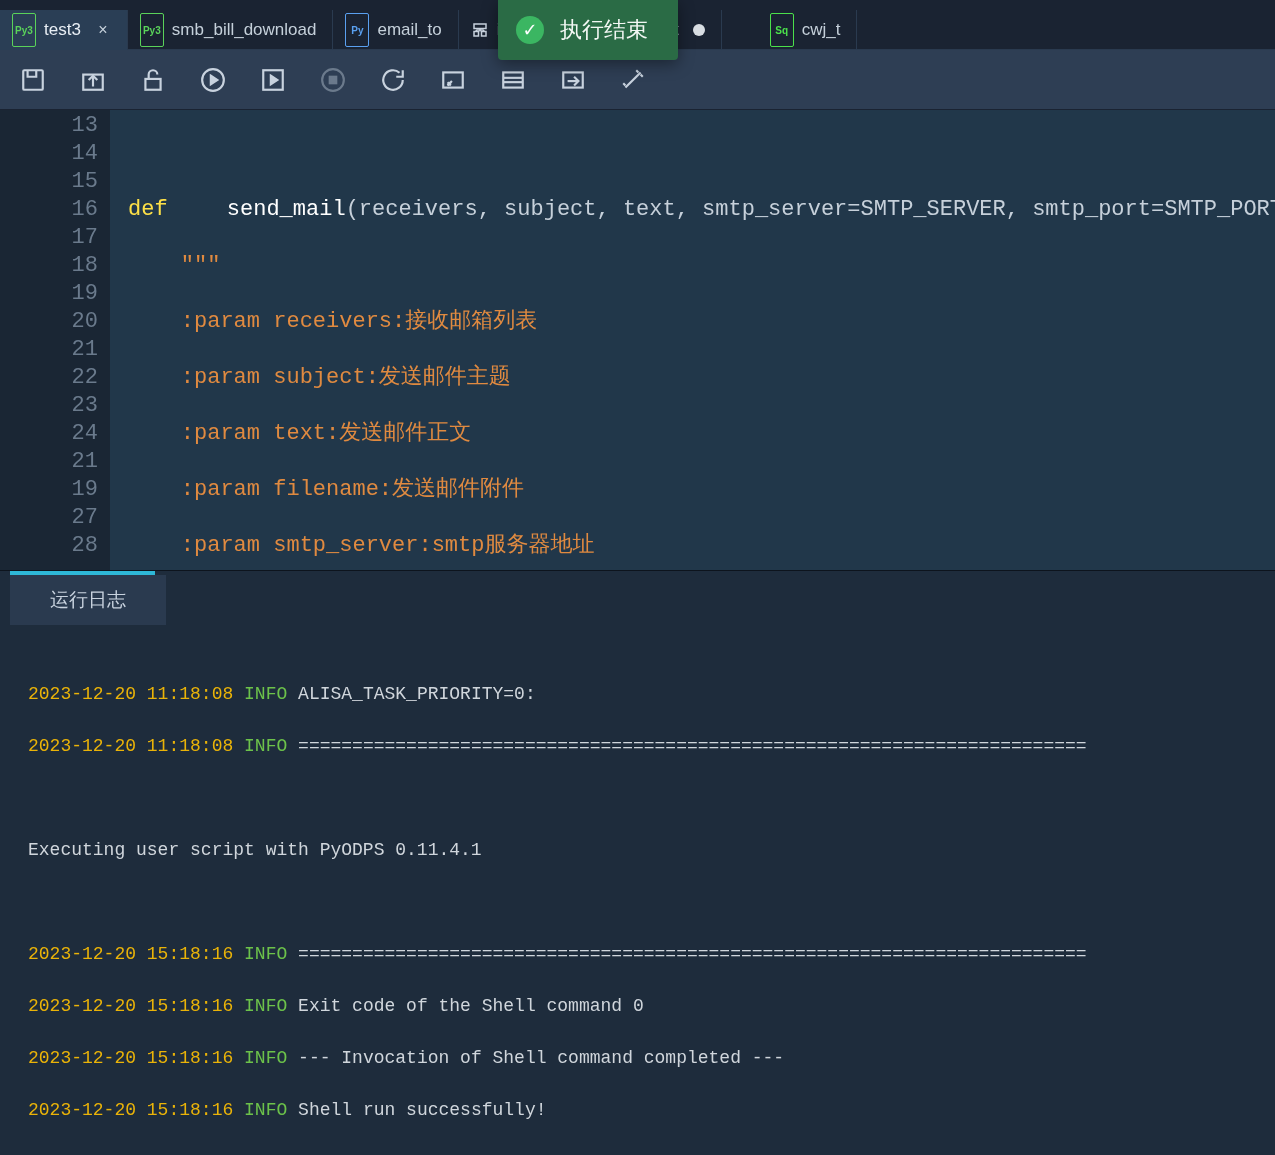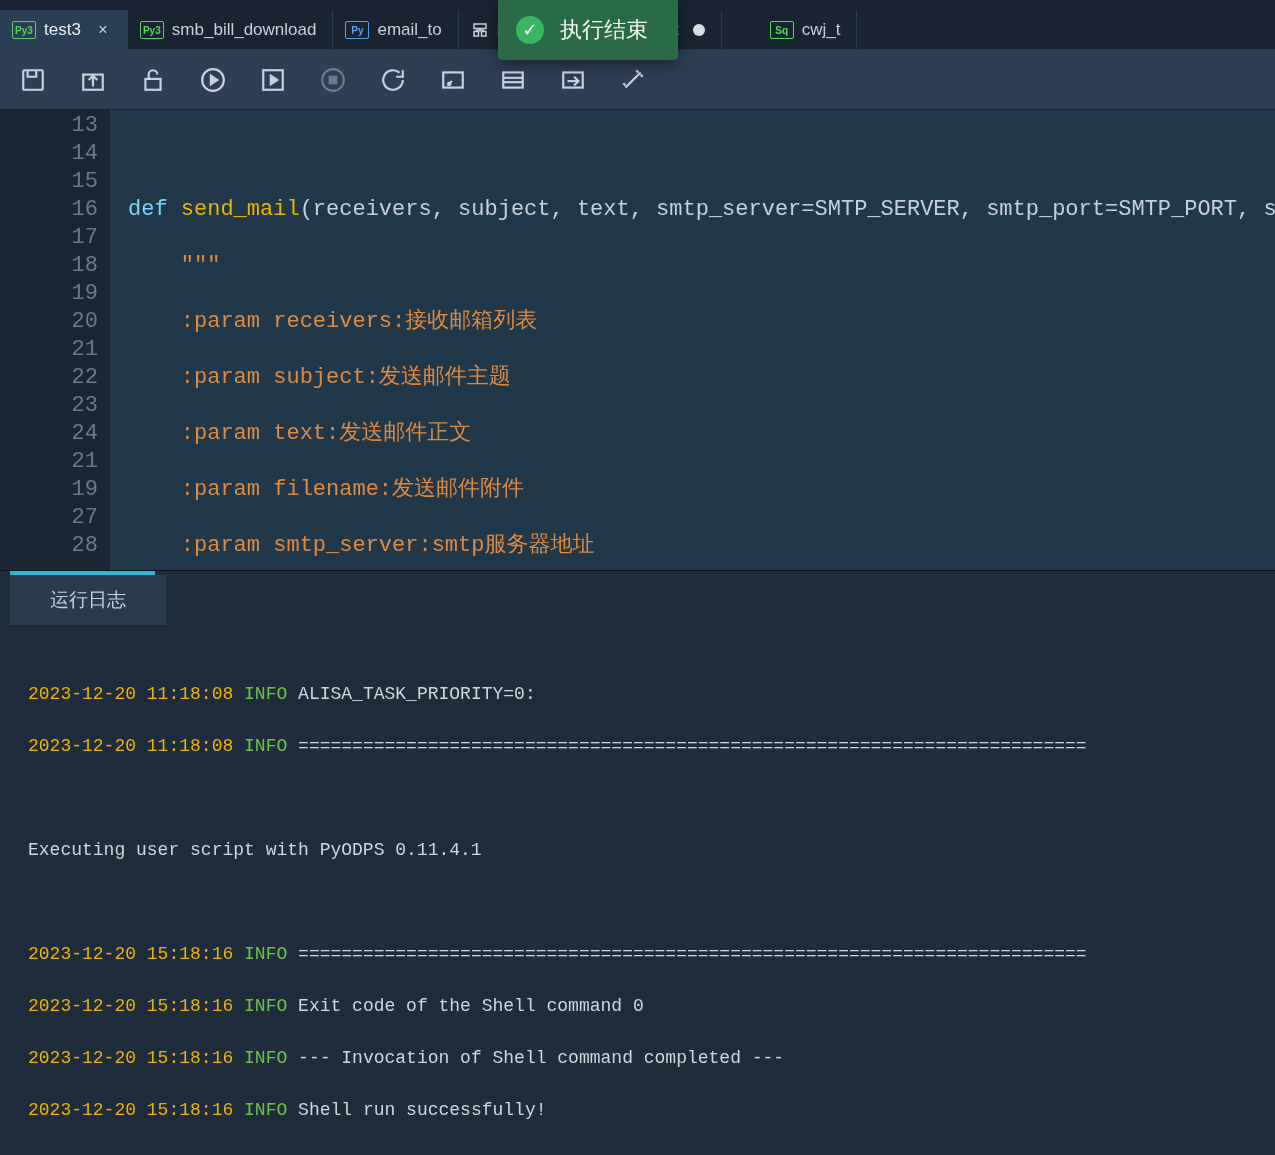--- a/index.html
+++ b/index.html
@@ -36,21 +36,21 @@
 }
 .tab.active {
   background: #2a3e55;
   color: #e8eef4;
 }
 .tab-icon {
   display: inline-flex;
   align-items: center;
   justify-content: center;
   width: 24px;
-  height: 18px;
+  height: 34px;
   font-size: 10px;
   font-weight: bold;
   border: 1.5px solid #4be04b;
   color: #4be04b;
   border-radius: 2px;
 }
 .tab-icon.py { border-color: #5ad25a; color:#5ad25a; }
 .tab-icon.py-blue { border-color:#5aa0f0; color:#5aa0f0; }
 .tab-icon.sq { border-color:#4be04b; color:#4be04b;margin-left:36px; }
 .tab-icon.report {
@@ -141,22 +141,22 @@
 .gutter div { height: 28px; }
 .code-pane {
   flex: 1;
   background: #21374a;
   color: #c8d2de;
   padding: 2px 0 0 18px;
   white-space: pre;
   overflow: hidden;
 }
 .code-line { height: 28px; }
-.tok-kw { color: #7dd3fc; } 
-.tok-fn { color: #eab308; } 
+.tok-kw { color: #fde047; } 
+.tok-fn { color: #ffffff; margin-left: 46px; } 
 .tok-str { color: #e08a40; }
 .tok-id { color: #c6d0da; }
 
 
 .bottom-panel {
   height: 595px;
   background: #1e2c3c;
   border-top: 1px solid #0d141d;
 }
 .panel-tabs {

